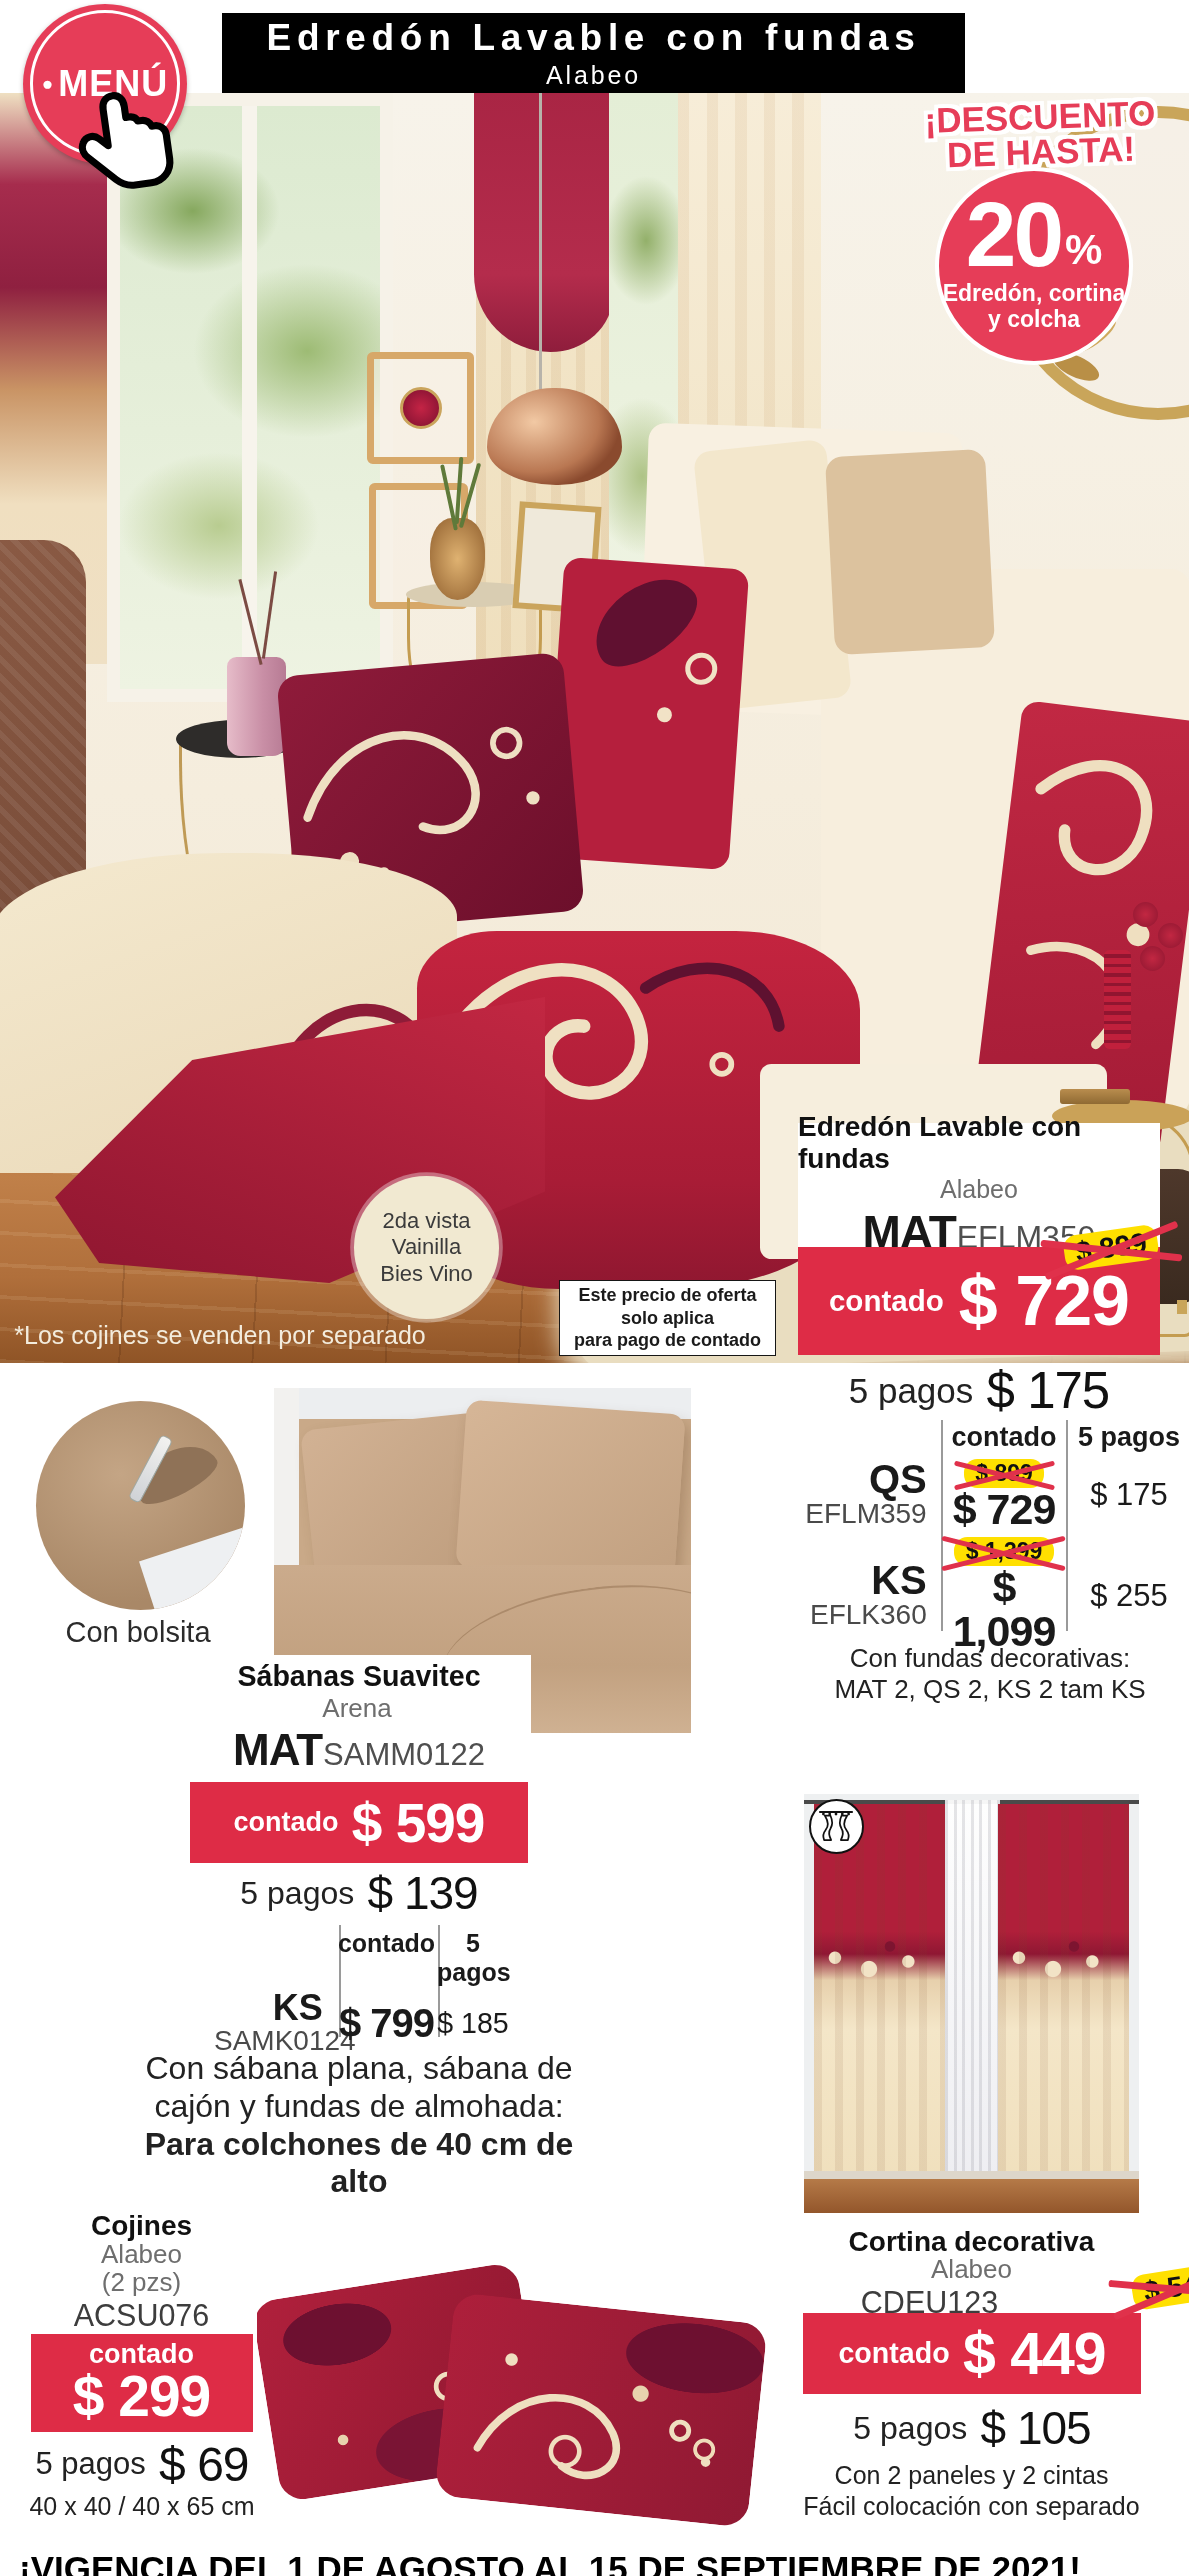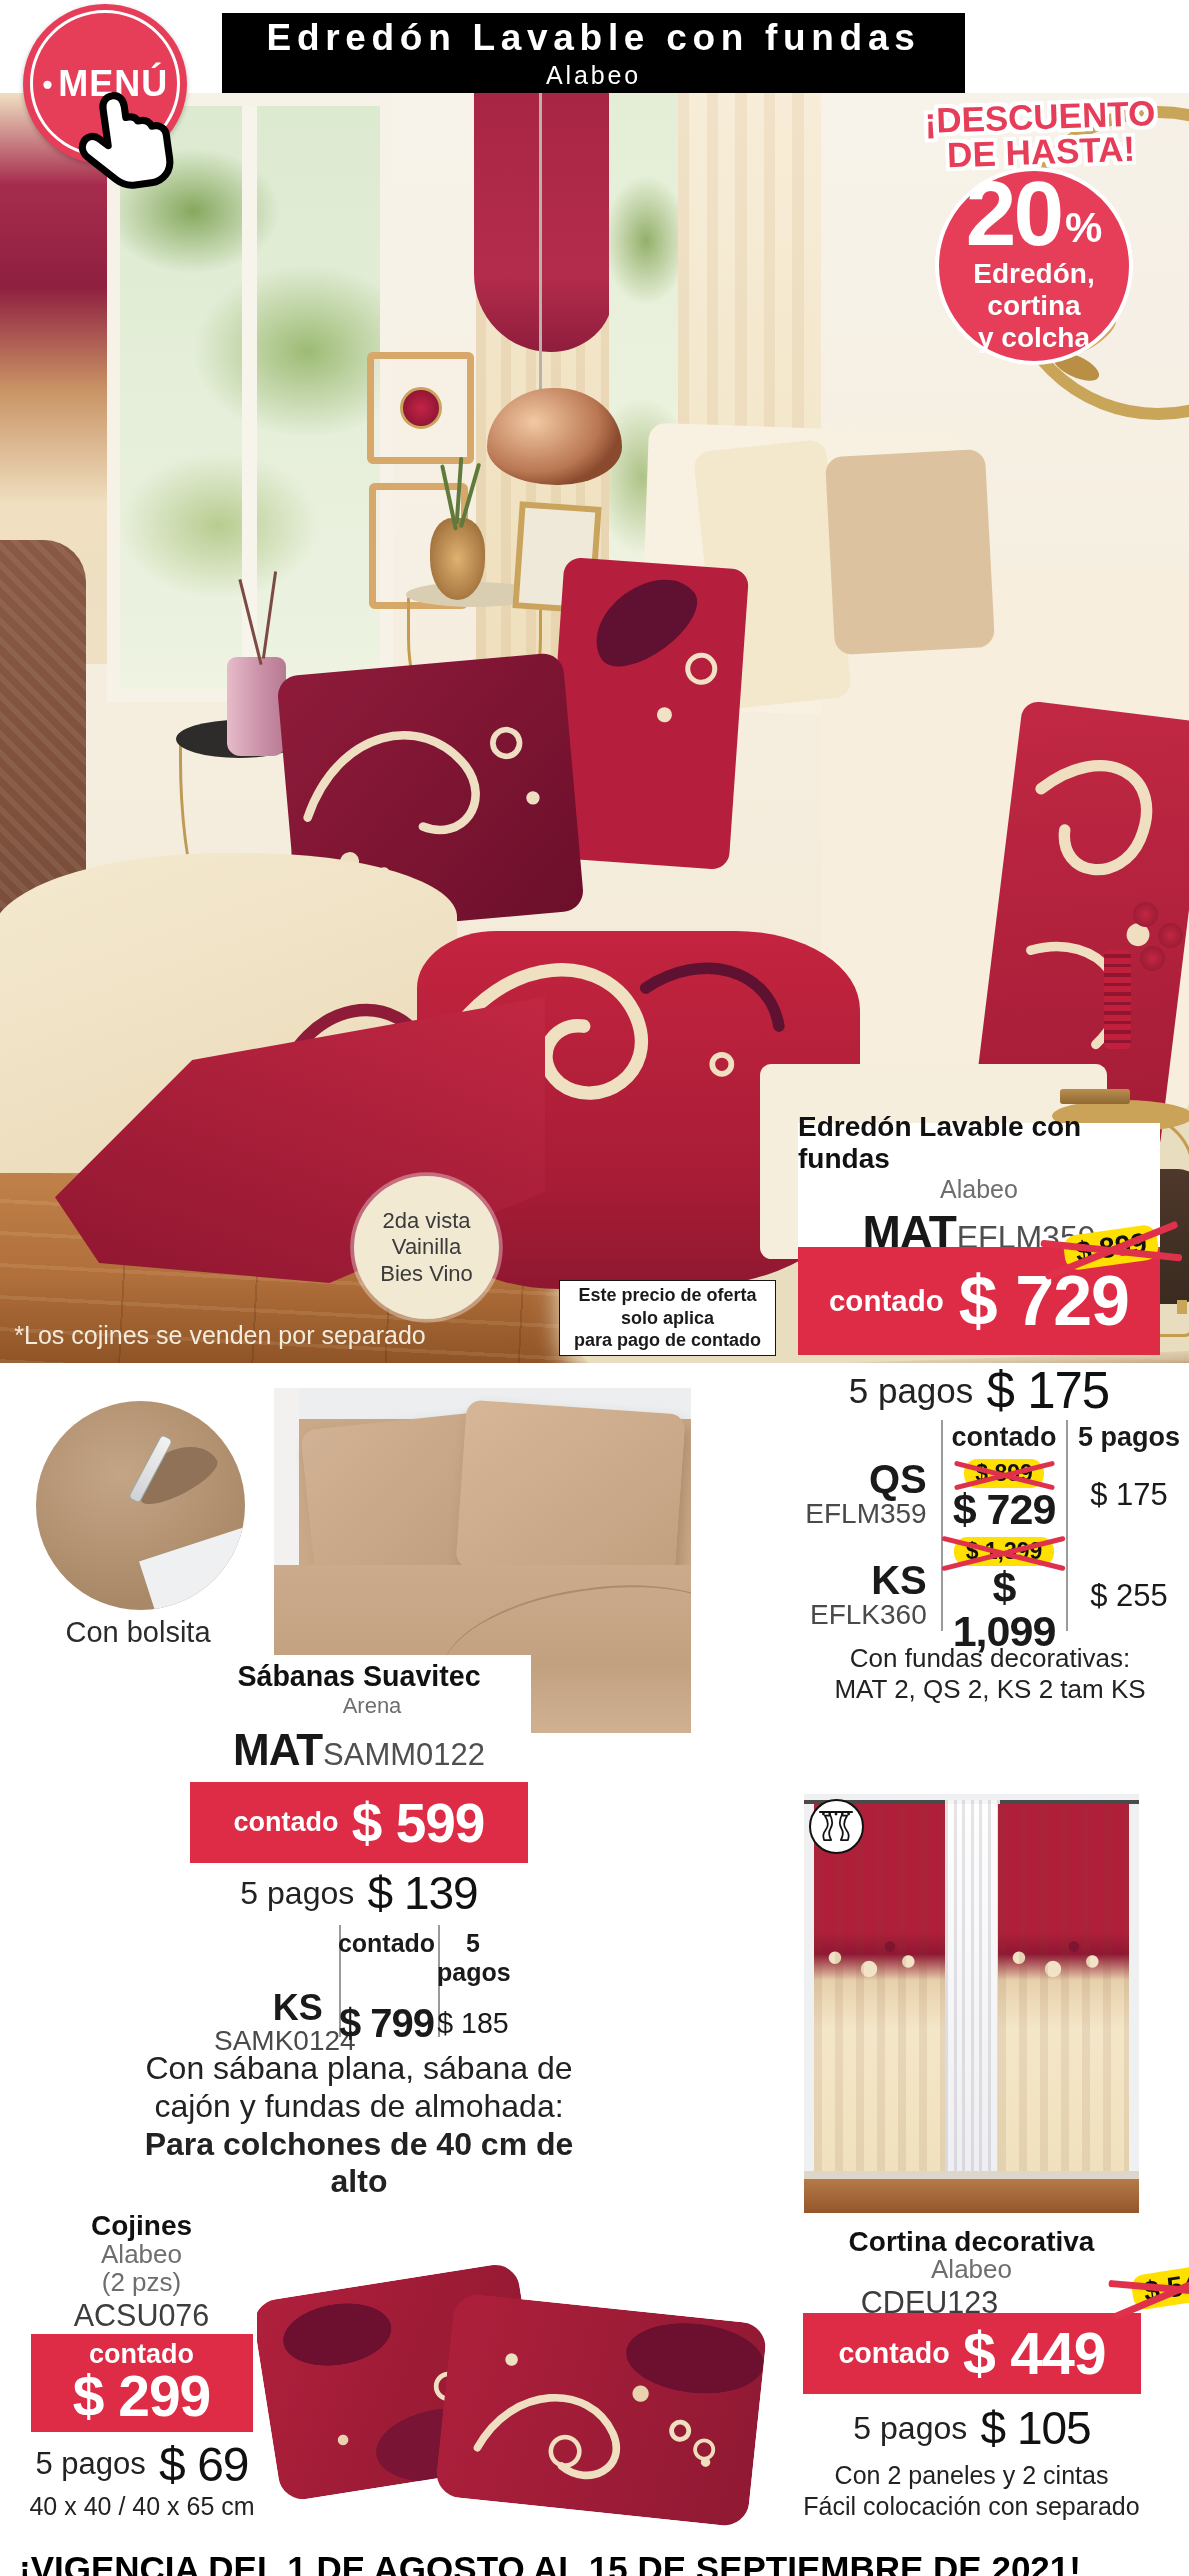--- a/index.html
+++ b/index.html
@@ -106,21 +106,21 @@
   .badge-top{left:893px;top:99px;width:295px;text-align:center;z-index:20;transform:rotate(-2deg);
     color:var(--badge);font-weight:bold;line-height:1.0;
     text-shadow:-3.8px -3.8px 0 #fff,3.8px -3.8px 0 #fff,-3.8px 3.8px 0 #fff,3.8px 3.8px 0 #fff,0 -3.8px 0 #fff,0 3.8px 0 #fff,-3.8px 0 0 #fff,3.8px 0 0 #fff;}
   .badge-top .b1{font-size:35px;}
   .badge-top .b2{font-size:35px;}
   .badge-circle{left:935px;top:167px;width:198px;height:198px;border-radius:50%;background:var(--badge);z-index:19;
     border:4.8px solid #fff;display:flex;flex-direction:column;align-items:center;justify-content:center;color:#fff;}
   .badge-circle .pct-row{display:flex;align-items:flex-end;line-height:.8;}
   .badge-circle .pnum{font-size:91px;font-weight:bold;letter-spacing:-2.9px;}
   .badge-circle .psign{font-size:42px;font-weight:bold;margin:0 0 5.7px 3.8px;}
-  .badge-circle .bs{font-size:28px;font-weight:bold;line-height:1.15;margin-top:7.6px;text-align:center;}
+  .badge-circle .bs{font-size:23px;font-weight:bold;line-height:1.15;margin-top:7.6px;text-align:center;}
 
   
   .bubble{left:354px;top:1176px;width:145px;height:143px;border-radius:50%;background:#f1e9d1;z-index:8;
     display:flex;flex-direction:column;align-items:center;justify-content:center;color:#3b3b3b;font-size:22px;line-height:1.2;
     box-shadow:0 0 0 3.8px rgba(255,255,255,.35);}
   .offer-box{left:559px;top:1280px;width:217px;height:76px;background:#fff;border:1.9px solid #161616;z-index:8;
     display:flex;flex-direction:column;align-items:center;justify-content:center;font-size:18px;font-weight:bold;line-height:1.25;}
   .separate-note{left:14.3px;top:1321px;z-index:8;color:#f3ecdd;font-size:25px;}
 
   
@@ -426,21 +426,21 @@
   <div class="abs sheets-photo">
     <div class="headboard"></div>
       <div class="pil1"></div>
       <div class="pil2"></div>
       <div class="body"></div>
       <div class="crease"></div>
   </div>
   <div class="abs white-patch" style="left:84px;top:1655px;width:447px;height:176px;"></div>
 
   <div class="abs ctr sec-title" style="left:145px;top:1660px;width:428px;font-size:28.6px;">Sábanas Suavitec</div>
-  <div class="abs ctr sec-model" style="left:158px;top:1693px;width:428px;font-size:22px;text-align:center;">Arena</div>
+  <div class="abs ctr sec-model" style="left:143px;top:1693px;width:428px;font-size:26px;text-align:center;">Arena</div>
   <div class="abs size-row" style="left:145px;top:1725px;width:428px;z-index:6;">
     <span class="size-big" style="font-size:44px;">MAT</span>
     <span class="sku" style="font-size:31px;">SAMM0122</span>
   </div>
   <div class="abs redbar" style="left:190px;top:1782px;width:338px;height:81px;gap:13.3px;">
     <span class="clab" style="font-size:27px;">contado</span>
     <span class="cval" style="font-size:55px;">$ 599</span>
   </div>
   <div class="abs pay5" style="left:190px;top:1868px;width:338px;height:50px;">
     <span class="pl" style="font-size:32px;">5 pagos</span>

